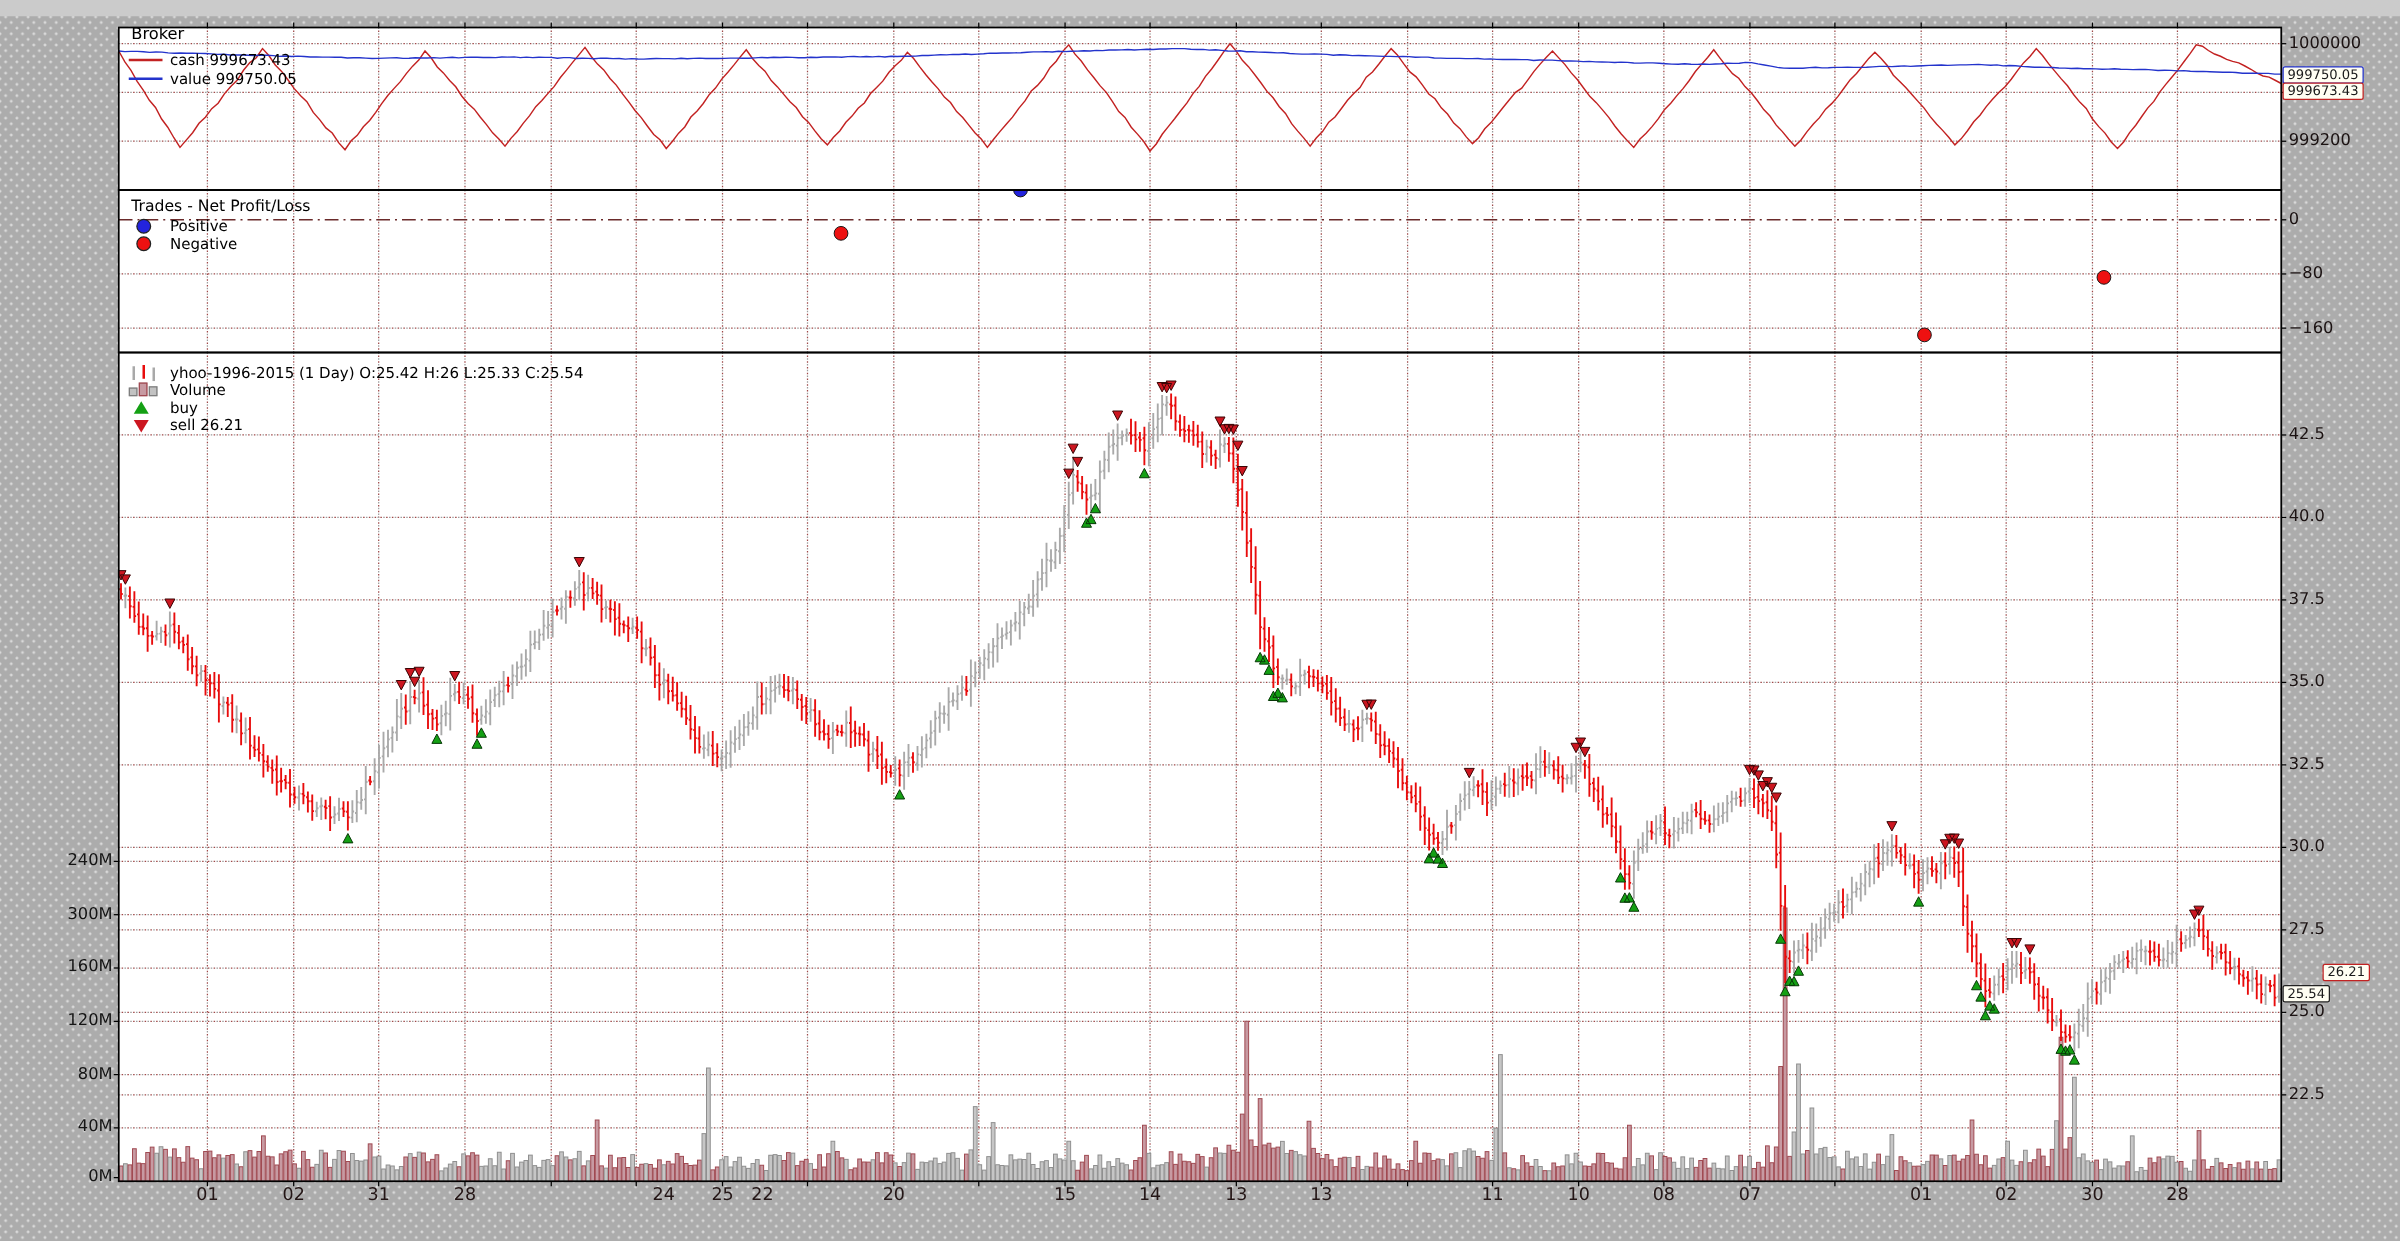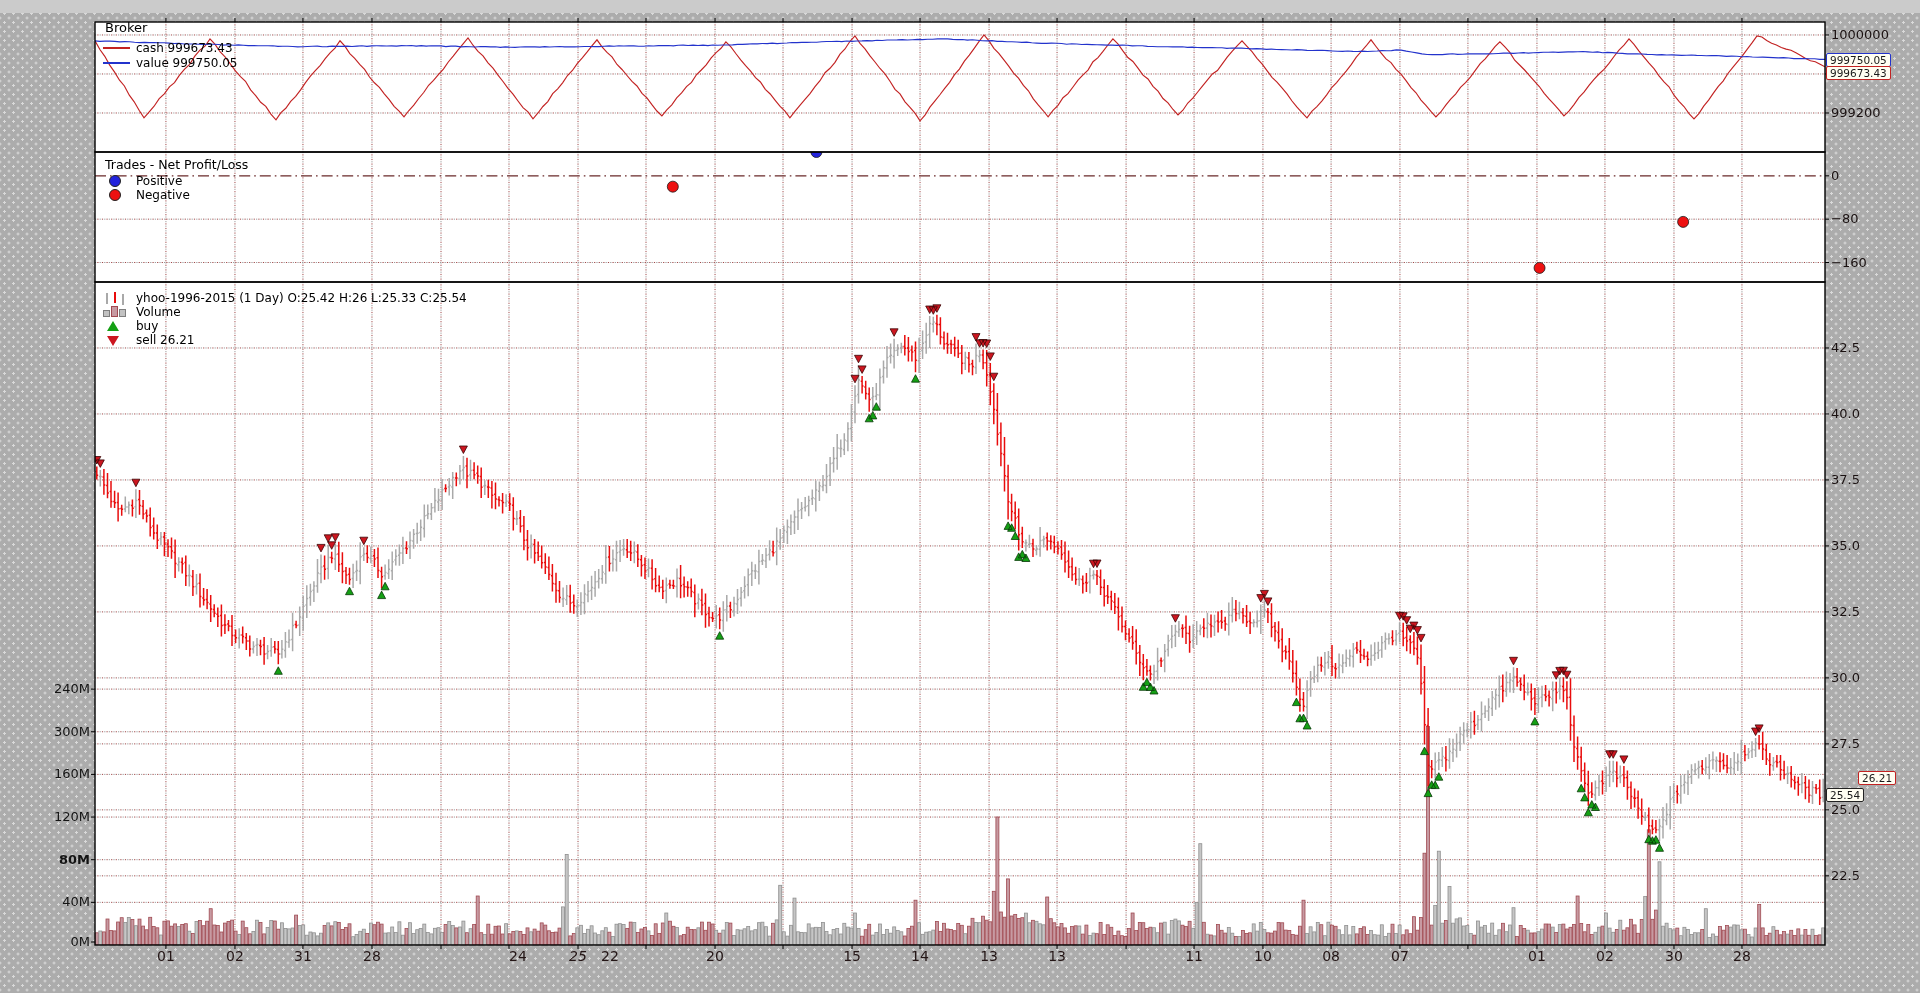--- a/index.html
+++ b/index.html
@@ -823,29 +823,29 @@
       <div class="lbl" style="left:1831px;top:538.9331210191083px;">35.0</div>
       <div class="lbl" style="left:1831px;top:604.9164012738854px;">32.5</div>
       <div class="lbl" style="left:1831px;top:670.8996815286623px;">30.0</div>
       <div class="lbl" style="left:1831px;top:736.8829617834394px;">27.5</div>
       <div class="lbl" style="left:1831px;top:802.8662420382166px;">25.0</div>
       <div class="lbl" style="left:1831px;top:868.8495222929936px;">22.5</div>
       <div class="vlbl" style="left:2px;top:682.1px;">240M</div>
       <div class="vlbl" style="left:2px;top:724.75px;">300M</div>
       <div class="vlbl" style="left:2px;top:767.4px;">160M</div>
       <div class="vlbl" style="left:2px;top:810.05px;">120M</div>
-      <div class="vlbl" style="left:2px;top:852.7px;font-weight:bold;">80M</div>
+      <div class="vlbl" style="left:2px;top:852.7px;">80M</div>
       <div class="vlbl" style="left:2px;top:895.35px;">40M</div>
       <div class="vlbl" style="left:2px;top:935px;">0M</div>
       <div class="xlbl" style="left:165.93px;top:949px;">01</div>
       <div class="xlbl" style="left:234.957px;top:949px;">02</div>
       <div class="xlbl" style="left:302.946px;top:949px;">31</div>
       <div class="xlbl" style="left:371.973px;top:949px;">28</div>
-      <div class="xlbl" style="left:518px;top:949px;">24</div>
-      <div class="xlbl" style="left:578.0160000000001px;top:949px;font-style:italic;">25</div>
+      <div class="xlbl" style="left:531px;top:949px;">24</div>
+      <div class="xlbl" style="left:578.0160000000001px;top:949px;">25</div>
       <div class="xlbl" style="left:610px;top:949px;">22</div>
       <div class="xlbl" style="left:715.032px;top:949px;">20</div>
       <div class="xlbl" style="left:852.048px;top:949px;">15</div>
       <div class="xlbl" style="left:920.037px;top:949px;">14</div>
       <div class="xlbl" style="left:989.0640000000001px;top:949px;">13</div>
       <div class="xlbl" style="left:1057.053px;top:949px;">13</div>
       <div class="xlbl" style="left:1194.069px;top:949px;">11</div>
       <div class="xlbl" style="left:1262.923px;top:949px;">10</div>
       <div class="xlbl" style="left:1331.085px;top:949px;">08</div>
       <div class="xlbl" style="left:1399.9389999999999px;top:949px;">07</div>

